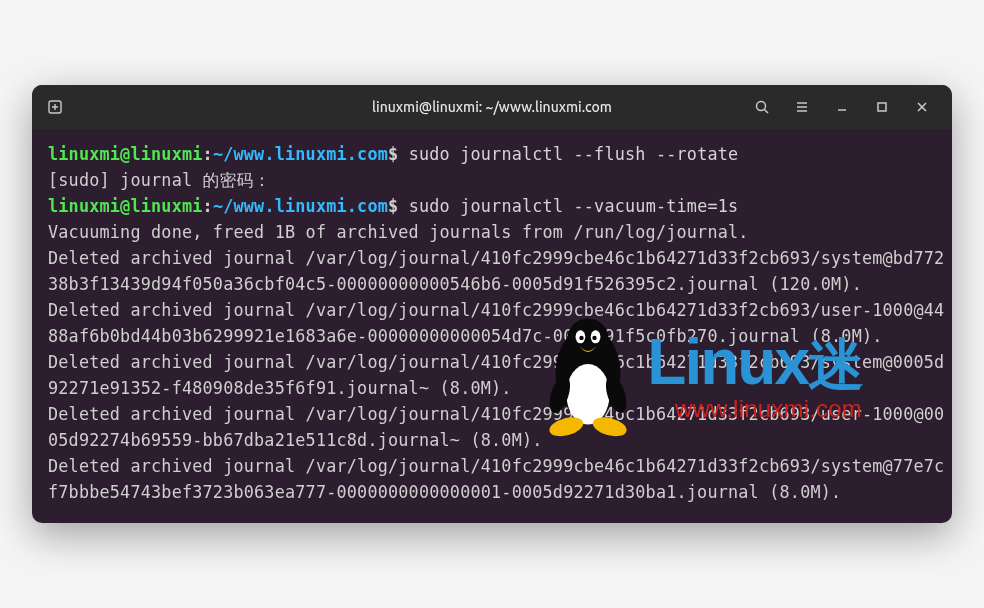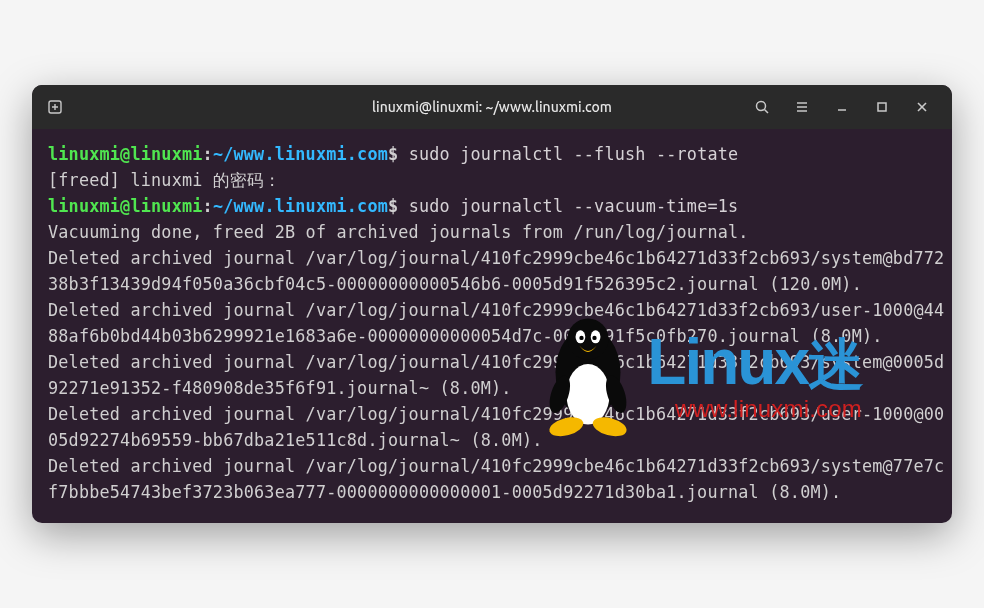--- a/index.html
+++ b/index.html
@@ -130,23 +130,23 @@
         <svg width="12" height="12" viewBox="0 0 12 12" stroke="currentColor" stroke-width="1.6">
             <line x1="2" y1="2" x2="10" y2="10"></line>
             <line x1="10" y1="2" x2="2" y2="10"></line>
           </svg>
       </div>
     </div>
   </div>
 
   <div class="terminal">
     <div class="line"><span class="user">linuxmi@linuxmi</span><span class="colon">:</span><span class="path">~/www.linuxmi.com</span><span class="dollar">$</span> <span class="cmd">sudo journalctl --flush --rotate</span></div>
-    <div class="line">[freed] linuxmi 的密码：</div>
+    <div class="line">[sudo] journal 的密码：</div>
     <div class="line"><span class="user">linuxmi@linuxmi</span><span class="colon">:</span><span class="path">~/www.linuxmi.com</span><span class="dollar">$</span> <span class="cmd">sudo journalctl --vacuum-time=1s</span></div>
-    <div class="line">Vacuuming done, freed 2B of archived journals from /run/log/journal.</div>
+    <div class="line">Vacuuming done, freed 1B of archived journals from /run/log/journal.</div>
     <div class="line">Deleted archived journal /var/log/journal/410fc2999cbe46c1b64271d33f2cb693/system@bd77238b3f13439d94f050a36cbf04c5-00000000000546b6-0005d91f526395c2.journal (120.0M).</div>
     <div class="line">Deleted archived journal /var/log/journal/410fc2999cbe46c1b64271d33f2cb693/user-1000@4488af6b0bd44b03b6299921e1683a6e-00000000000054d7c-0005d91f5c0fb270.journal (8.0M).</div>
     <div class="line">Deleted archived journal /var/log/journal/410fc2999cbe46c1b64271d33f2cb693/system@0005d92271e91352-f480908de35f6f91.journal~ (8.0M).</div>
     <div class="line">Deleted archived journal /var/log/journal/410fc2999cbe46c1b64271d33f2cb693/user-1000@0005d92274b69559-bb67dba21e511c8d.journal~ (8.0M).</div>
     <div class="line">Deleted archived journal /var/log/journal/410fc2999cbe46c1b64271d33f2cb693/system@77e7cf7bbbe54743bef3723b063ea777-0000000000000001-0005d92271d30ba1.journal (8.0M).</div>
 
     <div class="watermark">
       <svg class="tux" viewBox="0 0 100 120">
         <ellipse cx="50" cy="55" rx="30" ry="42" fill="#0a0a0a"></ellipse>
         <ellipse cx="50" cy="75" rx="20" ry="28" fill="#ffffff"></ellipse>

